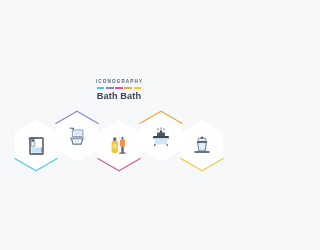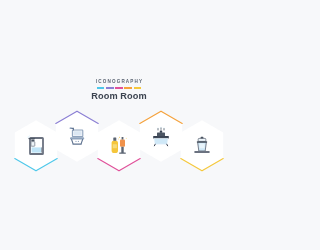--- a/index.html
+++ b/index.html
@@ -113,21 +113,21 @@
 
   <div class="header">
     <div class="kicker">ICONOGRAPHY</div>
     <div class="color-bar">
         <span style="background: rgb(78, 200, 234);"></span>
         <span style="background: rgb(139, 127, 212);"></span>
         <span style="background: rgb(224, 81, 154);"></span>
         <span style="background: rgb(245, 162, 60);"></span>
         <span style="background: rgb(245, 200, 60);"></span>
       </div>
-    <div class="title">Room Room</div>
+    <div class="title">Bath Bath</div>
   </div>
 
   <div class="hex-row">
       <div class="hex-cell down">
         <div class="hex-shape"><svg width="46" height="53" viewBox="0 0 46 53">
             <path d="M23,1.2 L44.2,13.4 L44.2,39.6 L23,51.8 L1.8,39.6 L1.8,13.4 Z" fill="#ffffff"></path>
             <path d="M1.8,39.6 L23,51.8 L44.2,39.6" fill="none" stroke="#4ec8ea" stroke-width="1.15" stroke-linecap="round" stroke-linejoin="round"></path>
           </svg></div>
         <div class="hex-icon" title="Shower Cabin">
       <svg width="24" height="24" viewBox="0 0 24 24">

